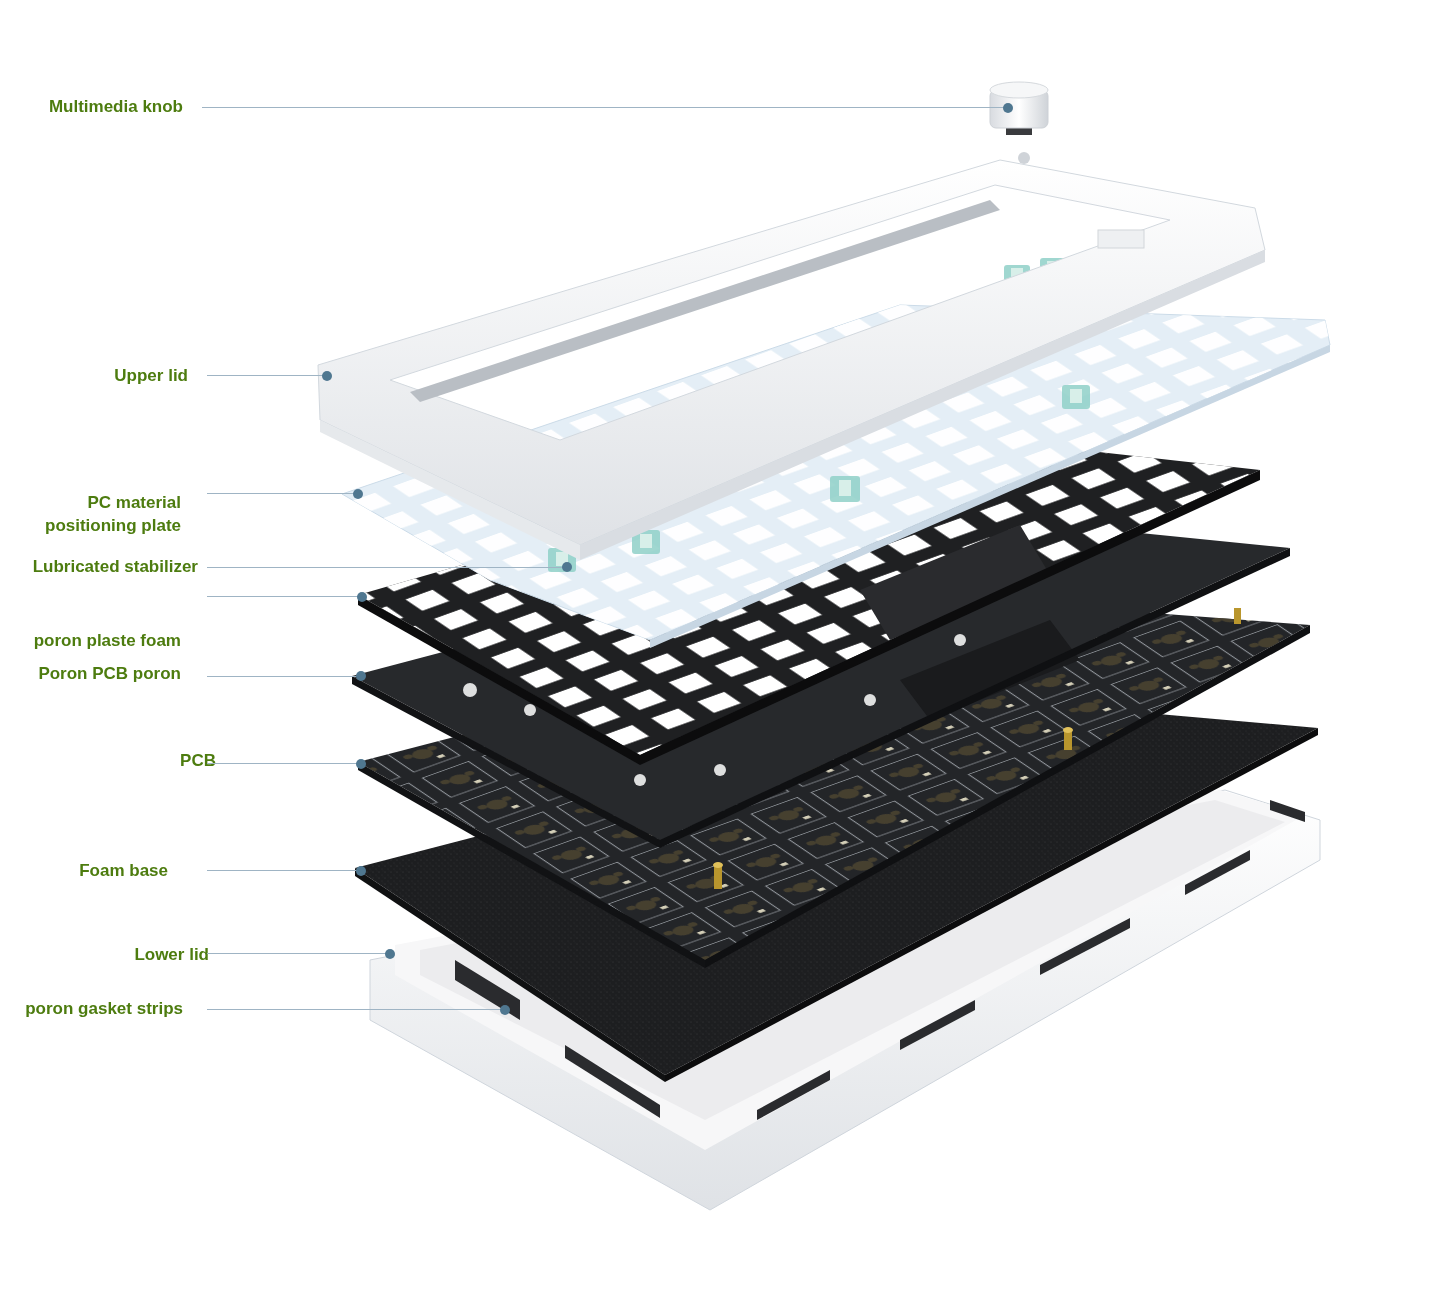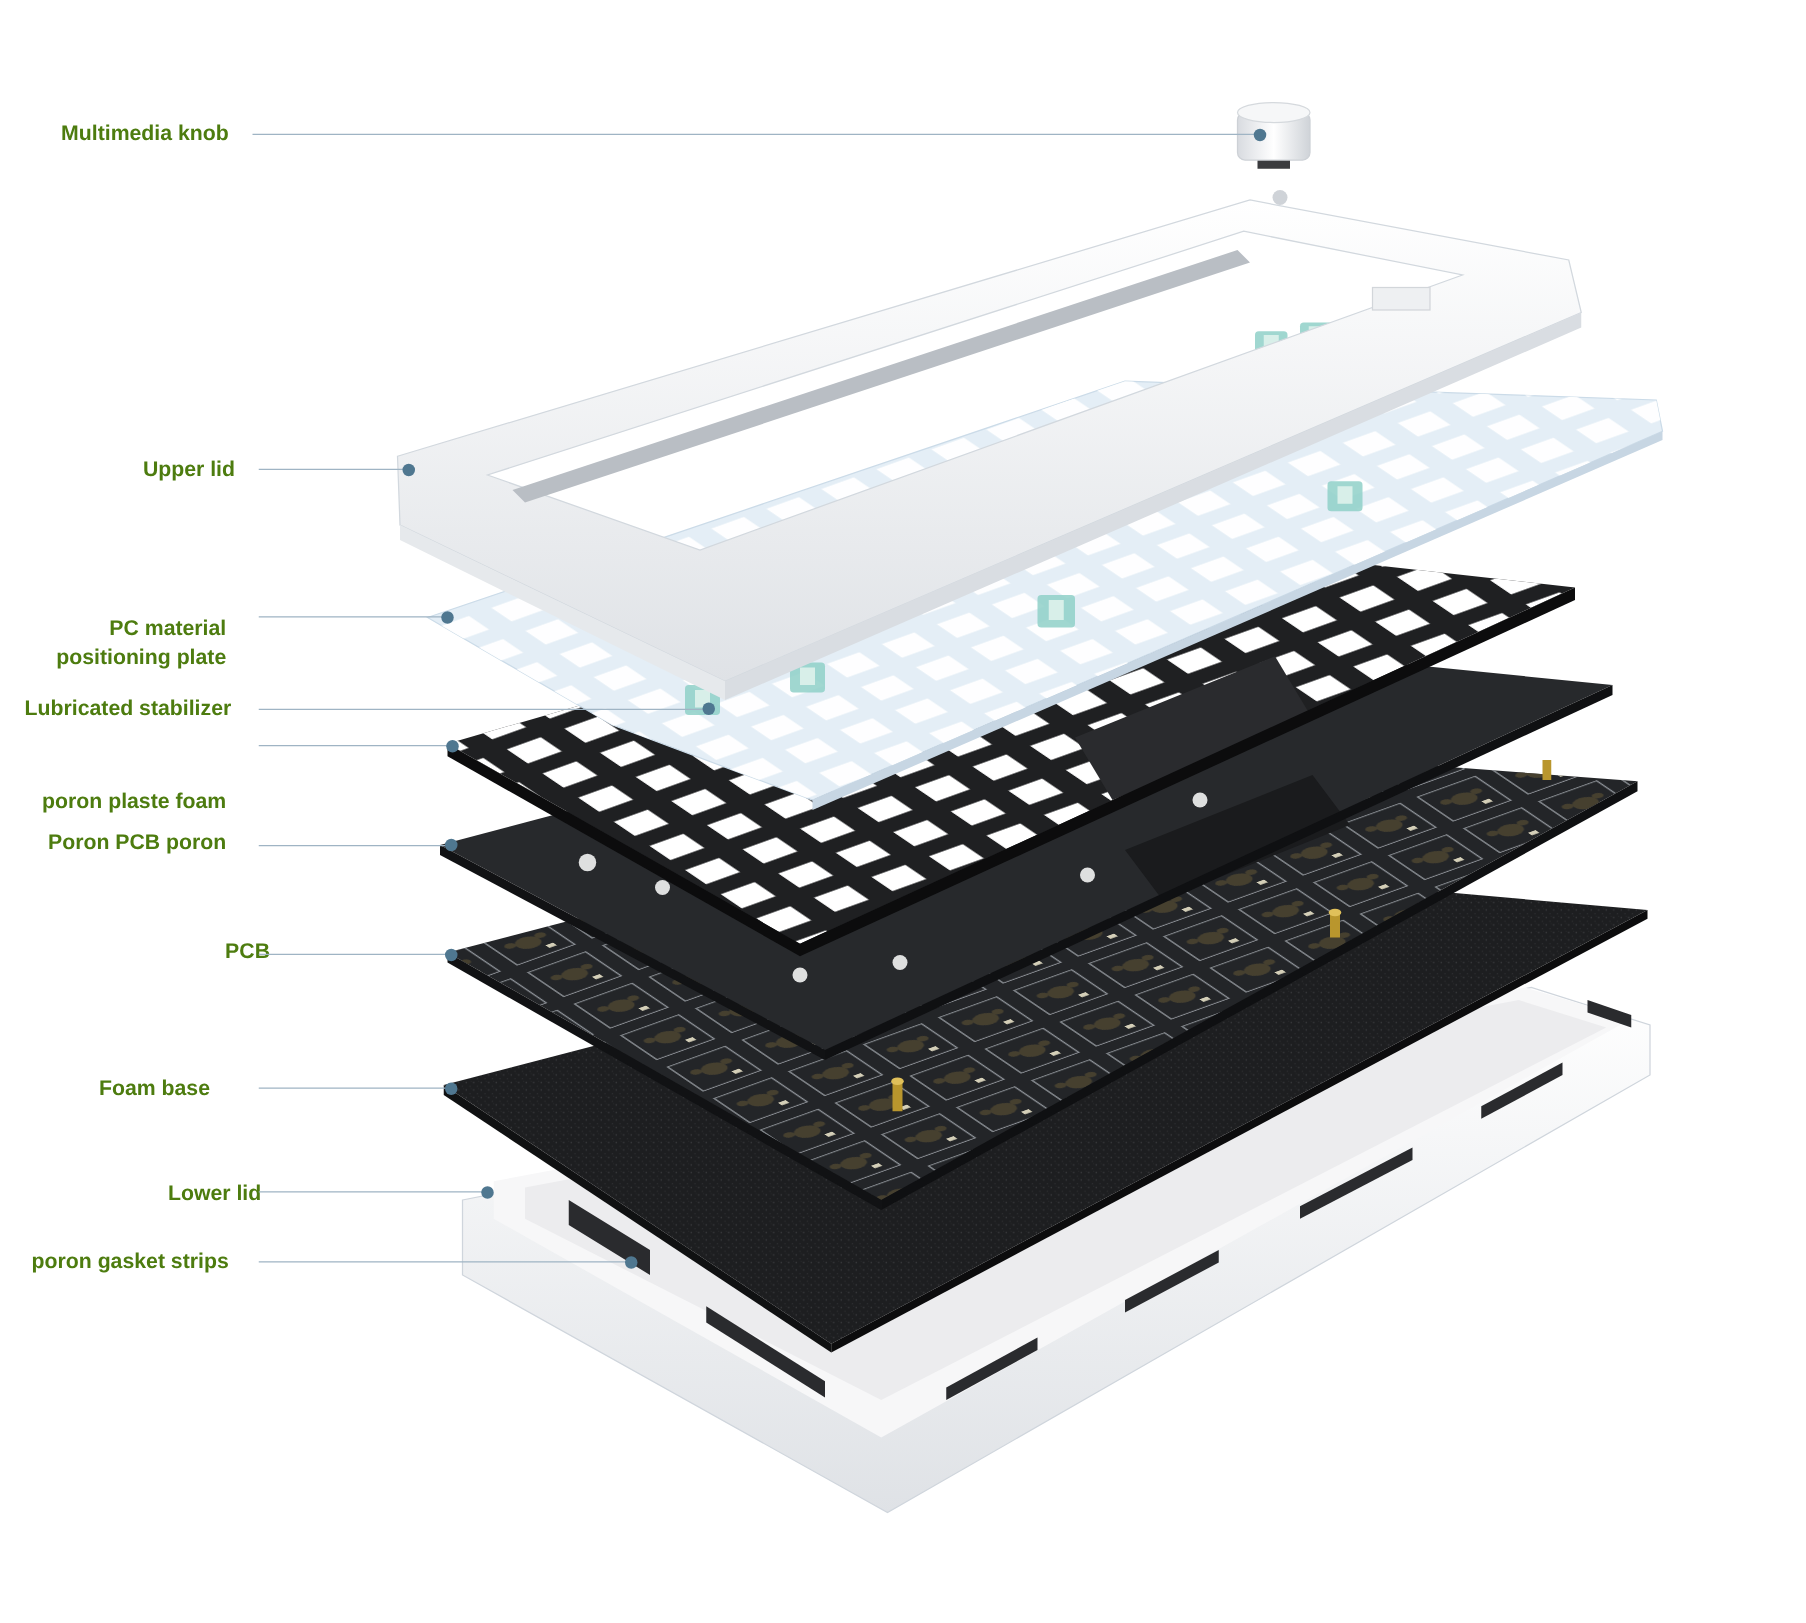--- a/index.html
+++ b/index.html
@@ -169,21 +169,21 @@
 
 <div class="label" style="left:16px; width:172px; top:364px;">Upper lid</div>
 <div class="leader" style="left:207px; top:375px; width:120px;"></div>
 <div class="dot" style="left:327px; top:376px;"></div>
 
 <div class="label" style="left:0; width:181px; top:475px; white-space:pre-line;margin-top:16px;">PC material
 positioning plate</div>
 <div class="leader" style="left:207px; top:493px; width:150px;"></div>
 <div class="dot" style="left:358px; top:494px;"></div>
 
-<div class="label" style="left:4px; width:181px; top:555px;">Lubricated stabilizer</div>
+<div class="label" style="left:17px; width:181px; top:555px;">Lubricated stabilizer</div>
 <div class="leader" style="left:207px; top:567px; width:360px;"></div>
 <div class="dot" style="left:567px; top:567px;"></div>
 
 <div class="label" style="left:0; width:181px; top:584px;margin-top:45px;">poron plaste foam</div>
 <div class="leader" style="left:207px; top:596px; width:155px;"></div>
 <div class="dot" style="left:362px; top:597px;"></div>
 
 <div class="label" style="left:0; width:181px; top:662px;">Poron PCB poron</div>
 <div class="leader" style="left:207px; top:676px; width:153px;"></div>
 <div class="dot" style="left:361px; top:676px;"></div>

